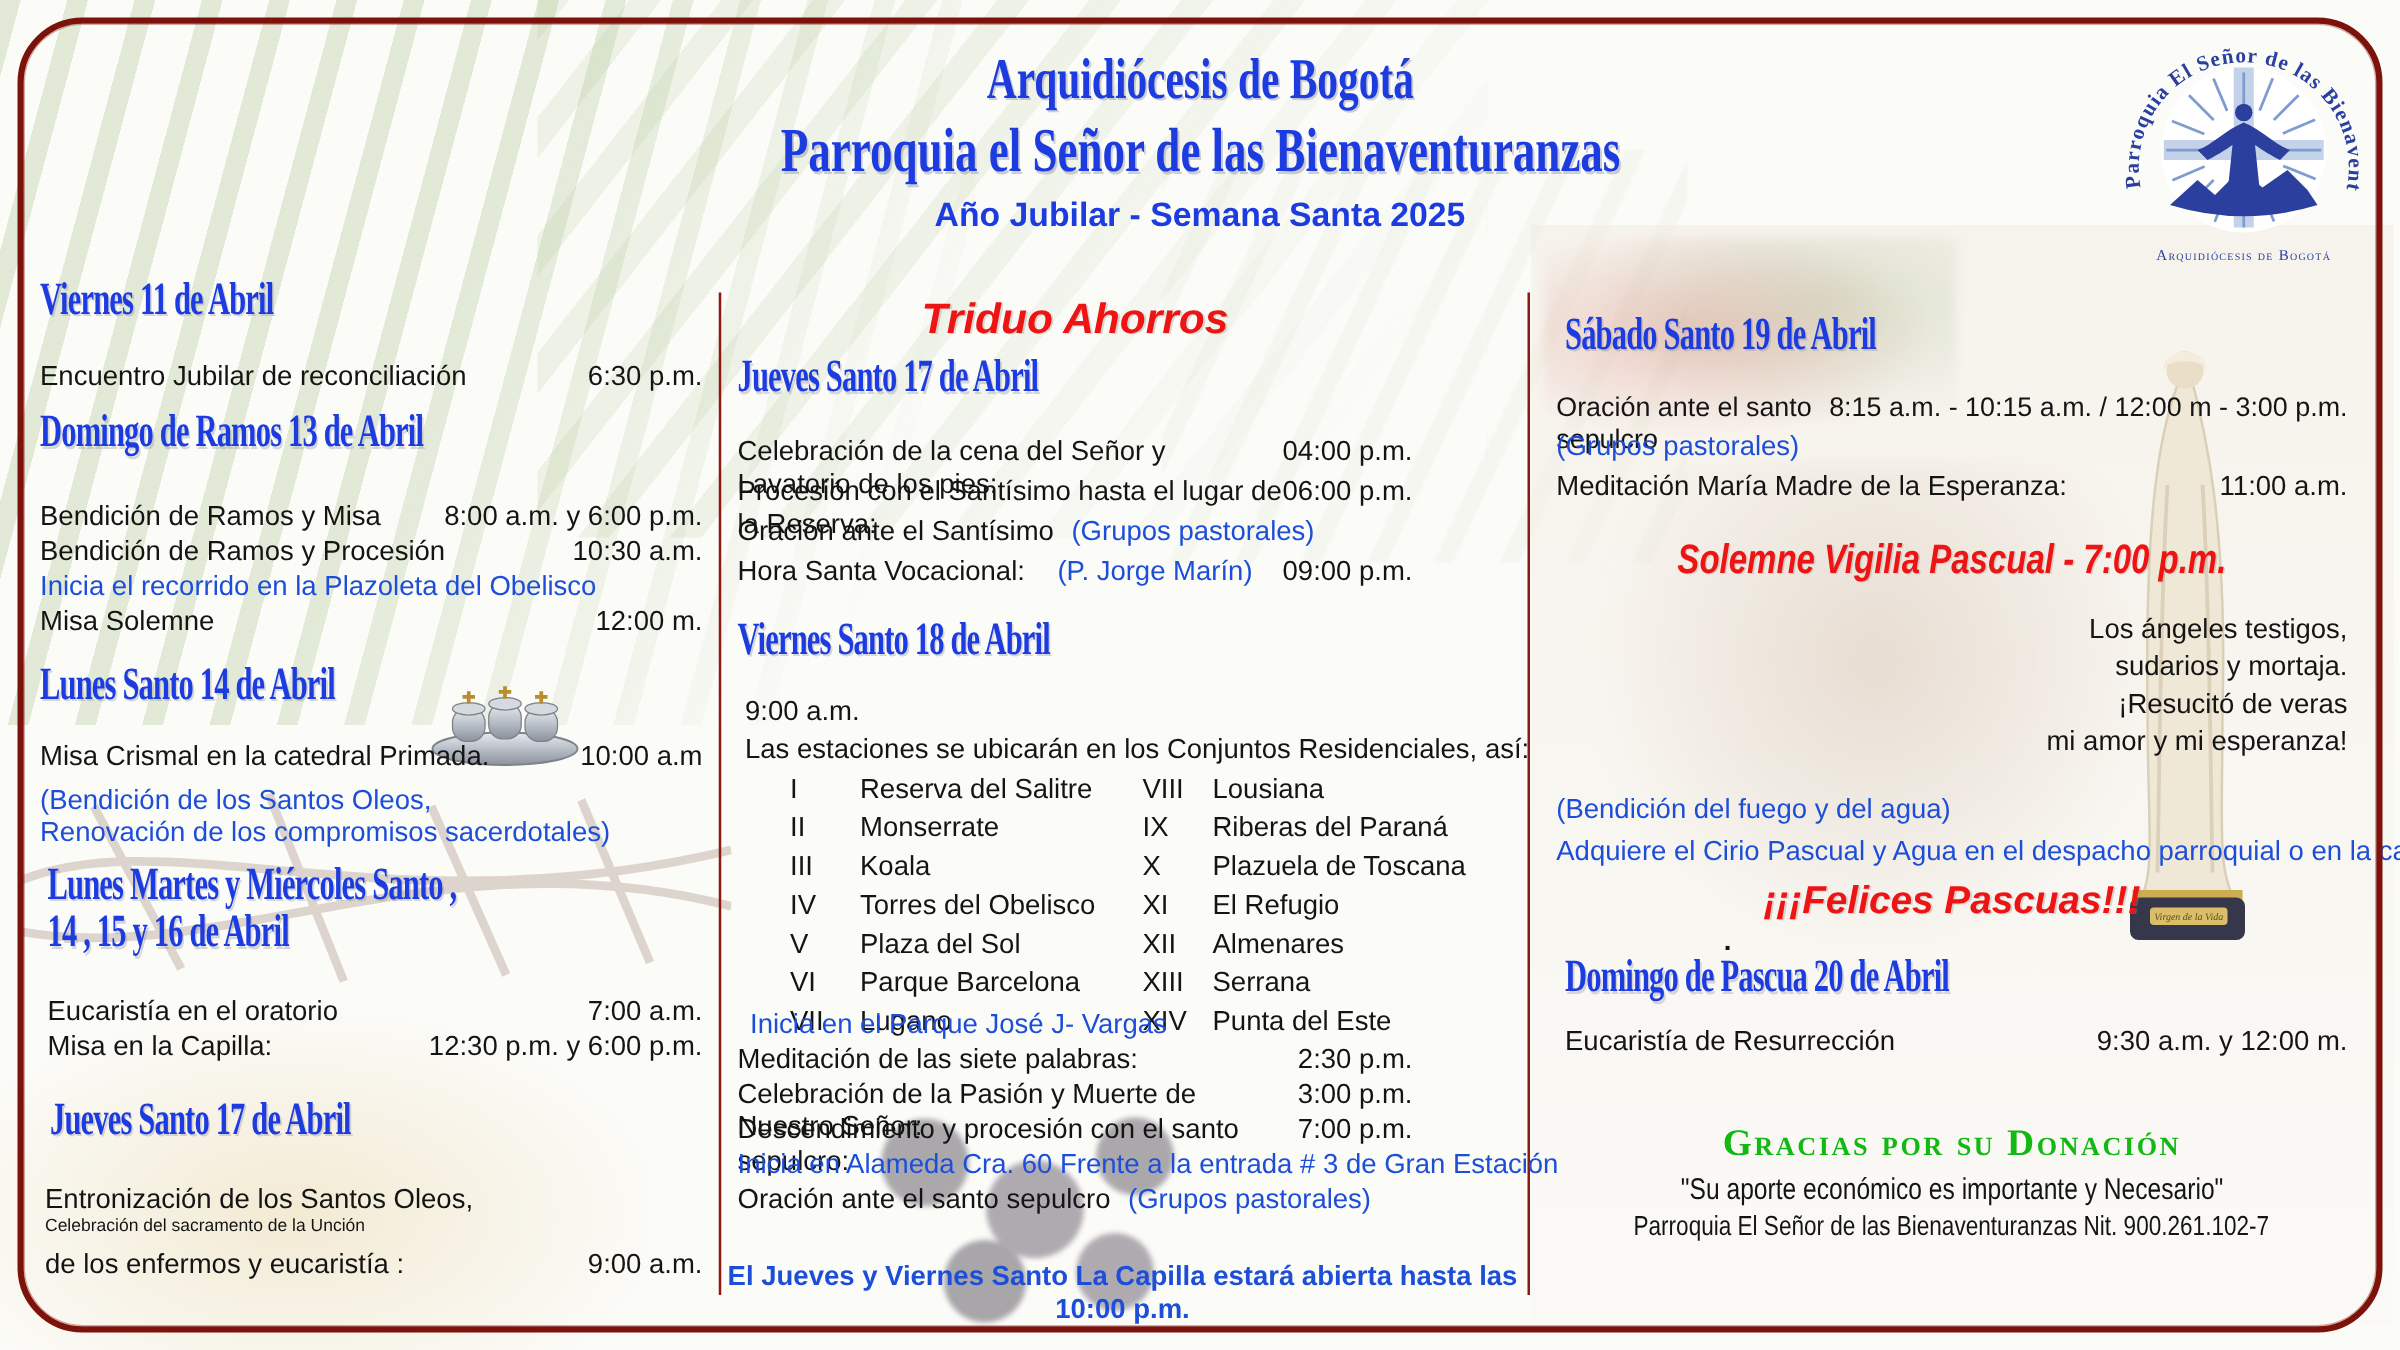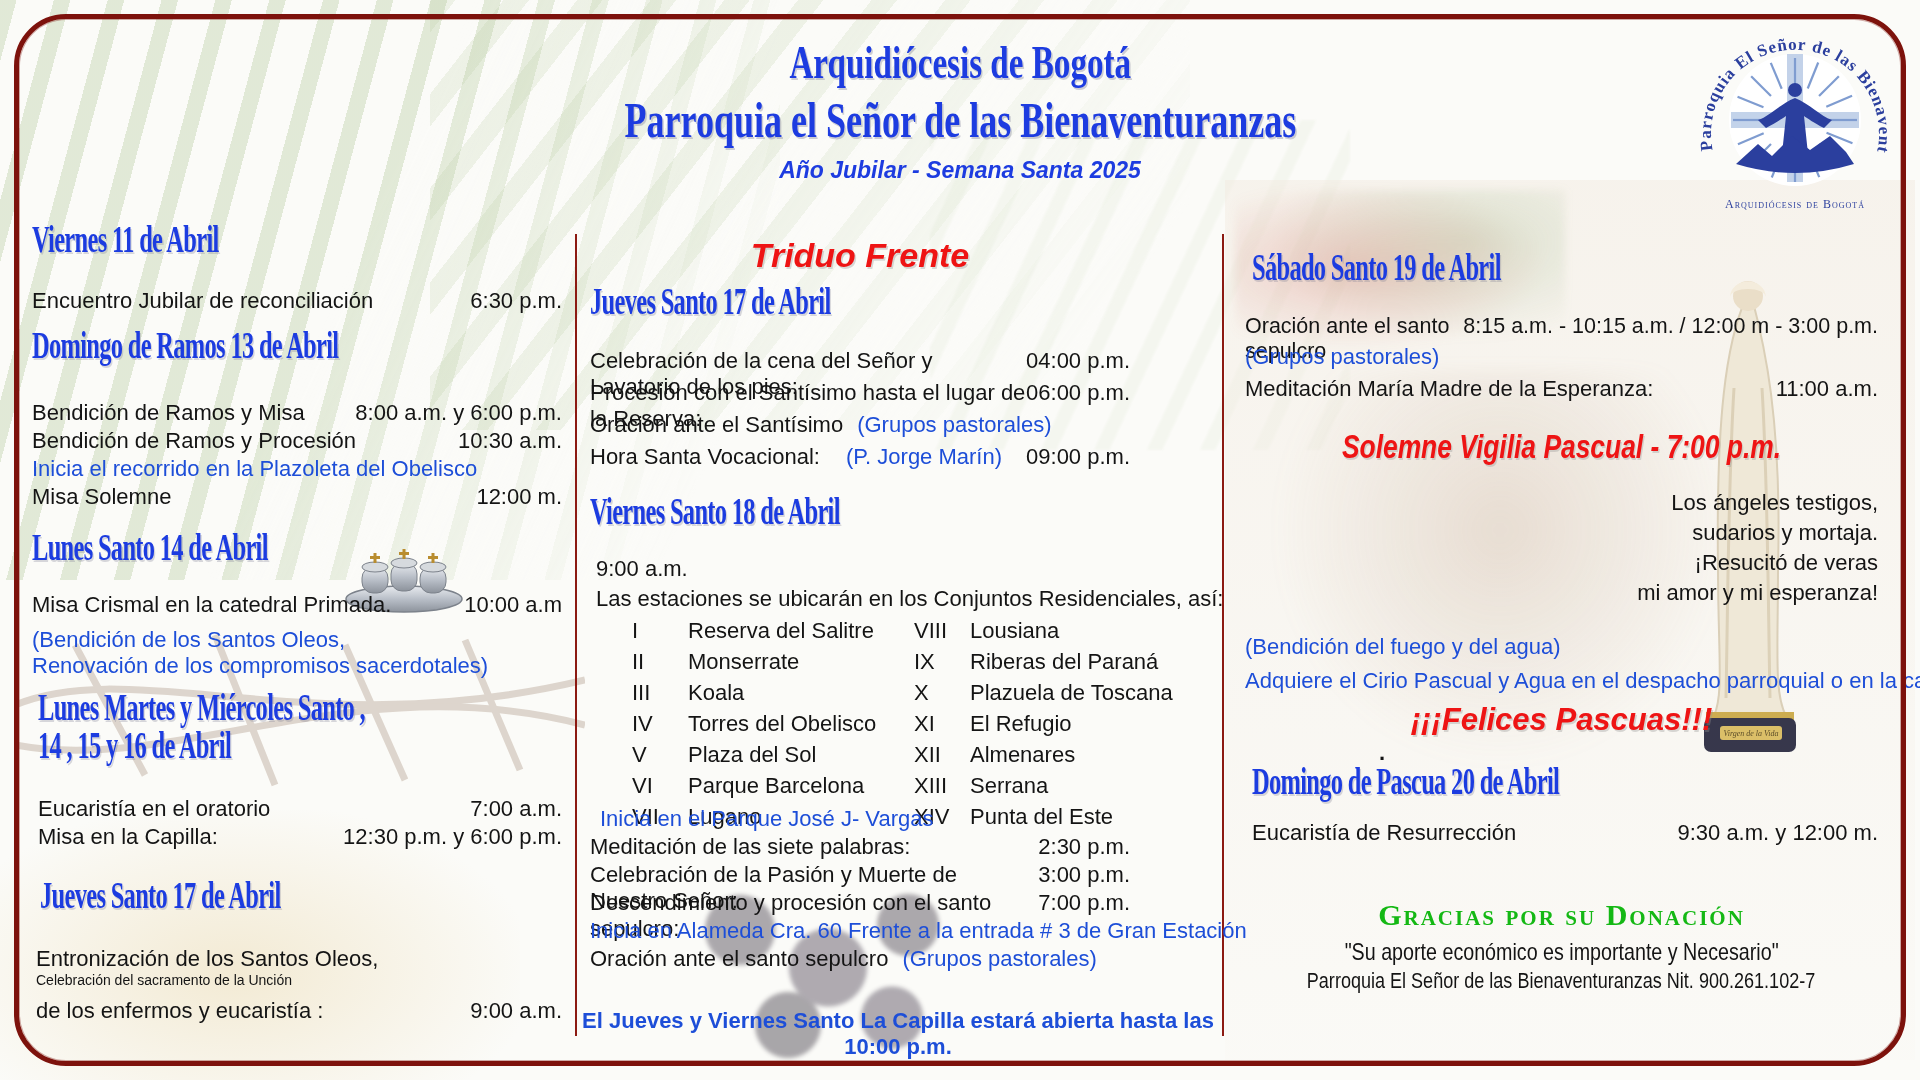--- a/index.html
+++ b/index.html
@@ -122,21 +122,21 @@
   <path d="M66 120 C60 220 60 330 58 430 M94 120 C100 220 100 330 102 430" stroke="#d9cdb2" stroke-width="3" fill="none"></path>
   <rect x="38" y="444" width="88" height="8" fill="#c9a53f"></rect>
   <rect x="36" y="450" width="92" height="34" rx="7" fill="#23233a"></rect>
   <rect x="52" y="458" width="62" height="14" rx="3" fill="#d8b95a"></rect>
   <text x="83" y="468" text-anchor="middle" font-size="8" font-style="italic" font-family="Liberation Serif, serif" fill="#4a3a12">Virgen de la Vida</text>
 </svg>
 
 <div class="abs center" style="left:0;top:36px;width:1920px;">
   <div class="hdr-serif" style="font-size:46px;"><span class="cond">Arquidiócesis de Bogotá</span></div>
   <div class="hdr-serif" style="font-size:50px;margin-top:2px;"><span class="cond">Parroquia el Señor de las Bienaventuranzas</span></div>
-  <div style="font-size:23px;font-style:italic;font-weight:bold;color:#1d3ce0;margin-top:8px;text-align:center;">Año Jubilar - Semana Santa 2025</div>
+  <div style="font-size:27px;font-weight:bold;color:#1d3ce0;margin-top:8px;text-align:center;">Año Jubilar - Semana Santa 2025</div>
 </div>
 
 <svg class="abs" style="left:1688px;top:24px;width:214px;height:192px;" viewBox="0 0 214 192">
   <defs>
       <path id="ringArc" d="M 25 128 A 84 84 0 1 1 189 128" fill="none"></path>
     </defs>
   <circle cx="107" cy="96" r="66" fill="#ffffff"></circle>
   <g fill="#b9cbe6" opacity=".85">
     <rect x="99" y="30" width="16" height="128"></rect>
     <rect x="43" y="88" width="128" height="16"></rect>
@@ -215,21 +215,21 @@
 
 <div class="abs h-blue" style="left:40px;top:874px;">Jueves Santo 17 de Abril</div>
 <div class="abs" style="left:36px;top:946px;font-size:22px;">Entronización de los Santos Oleos,</div>
 <div class="abs" style="left:36px;top:972px;font-size:14px;">Celebración del sacramento de la Unción</div>
 <div class="abs row" style="left:36px;top:998px;width:526px;">
   <span>de los enfermos y eucaristía :</span>
   <span class="t">9:00 a.m.</span>
 </div>
 
 <div class="abs center" style="left:590px;top:236px;width:540px;">
-  <span class="red-it" style="font-size:34px;">Triduo Frente</span>
+  <span class="red-it" style="font-size:34px;">Triduo Ahorros</span>
 </div>
 
 <div class="abs h-blue" style="left:590px;top:280px;">Jueves Santo 17 de Abril</div>
 <div class="abs row" style="left:590px;top:348px;width:540px;">
   <span>Celebración de la cena del Señor y Lavatorio de los pies:</span>
   <span class="t">04:00 p.m.</span>
 </div>
 <div class="abs row" style="left:590px;top:380px;width:540px;">
   <span>Procesión con el Santísimo hasta el lugar de la Reserva:</span>
   <span class="t">06:00 p.m.</span>

